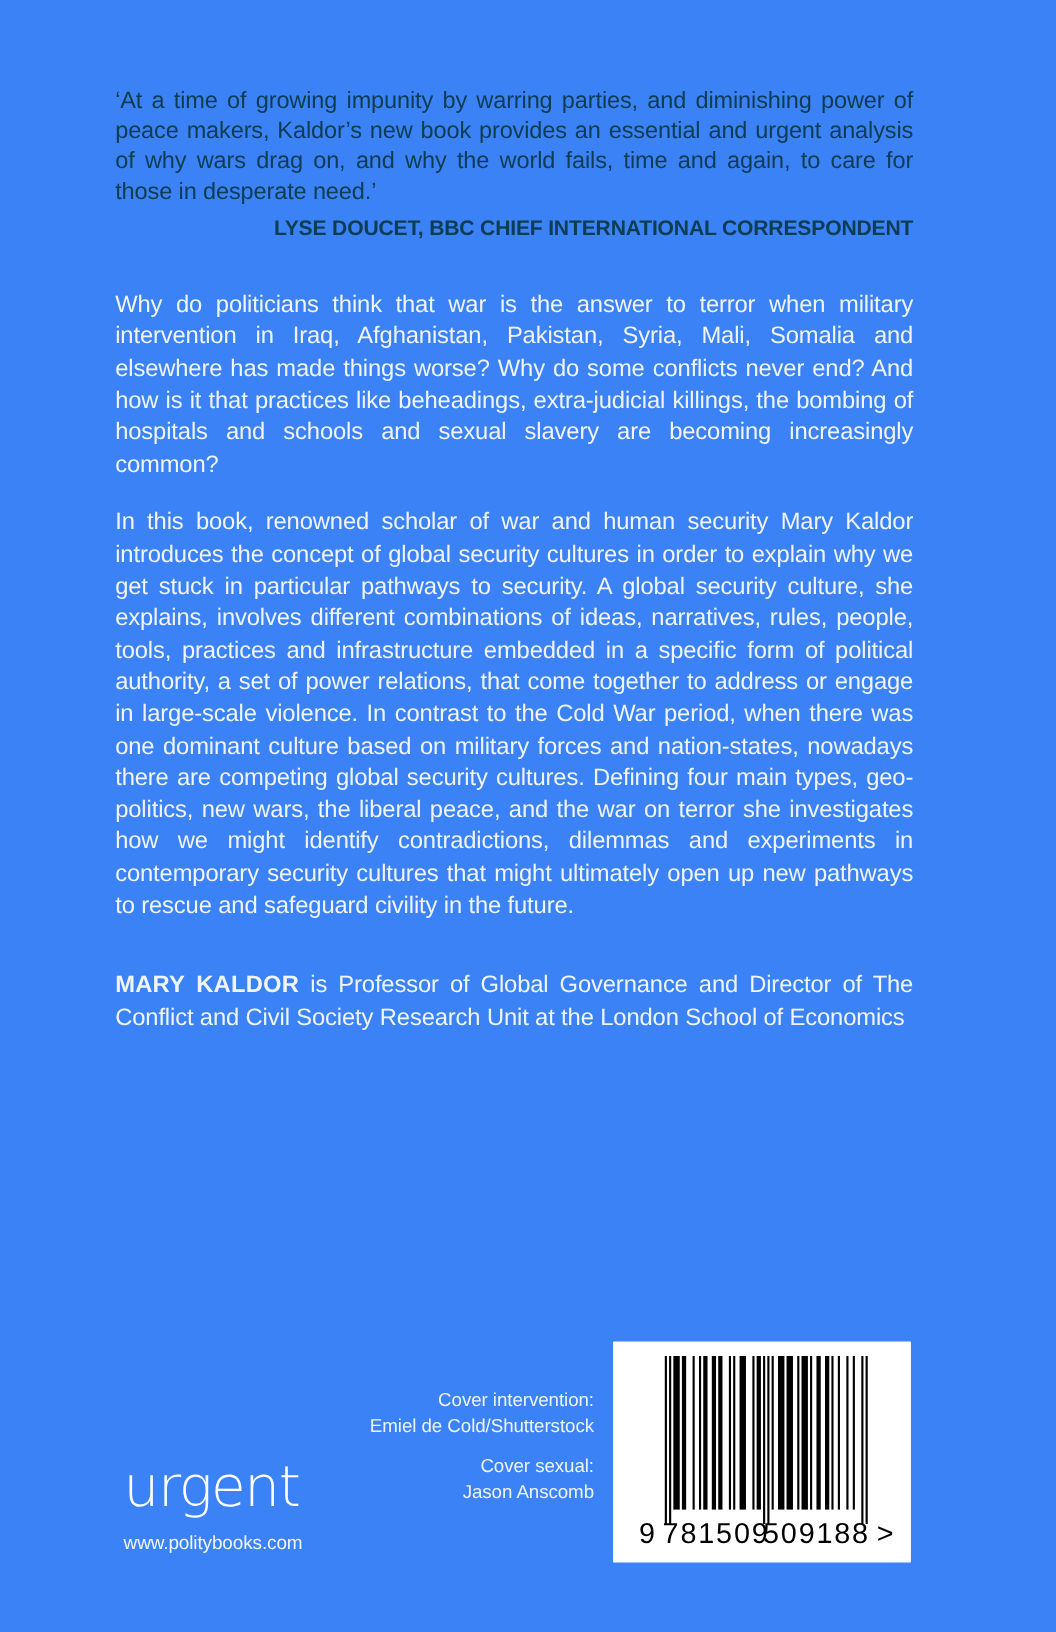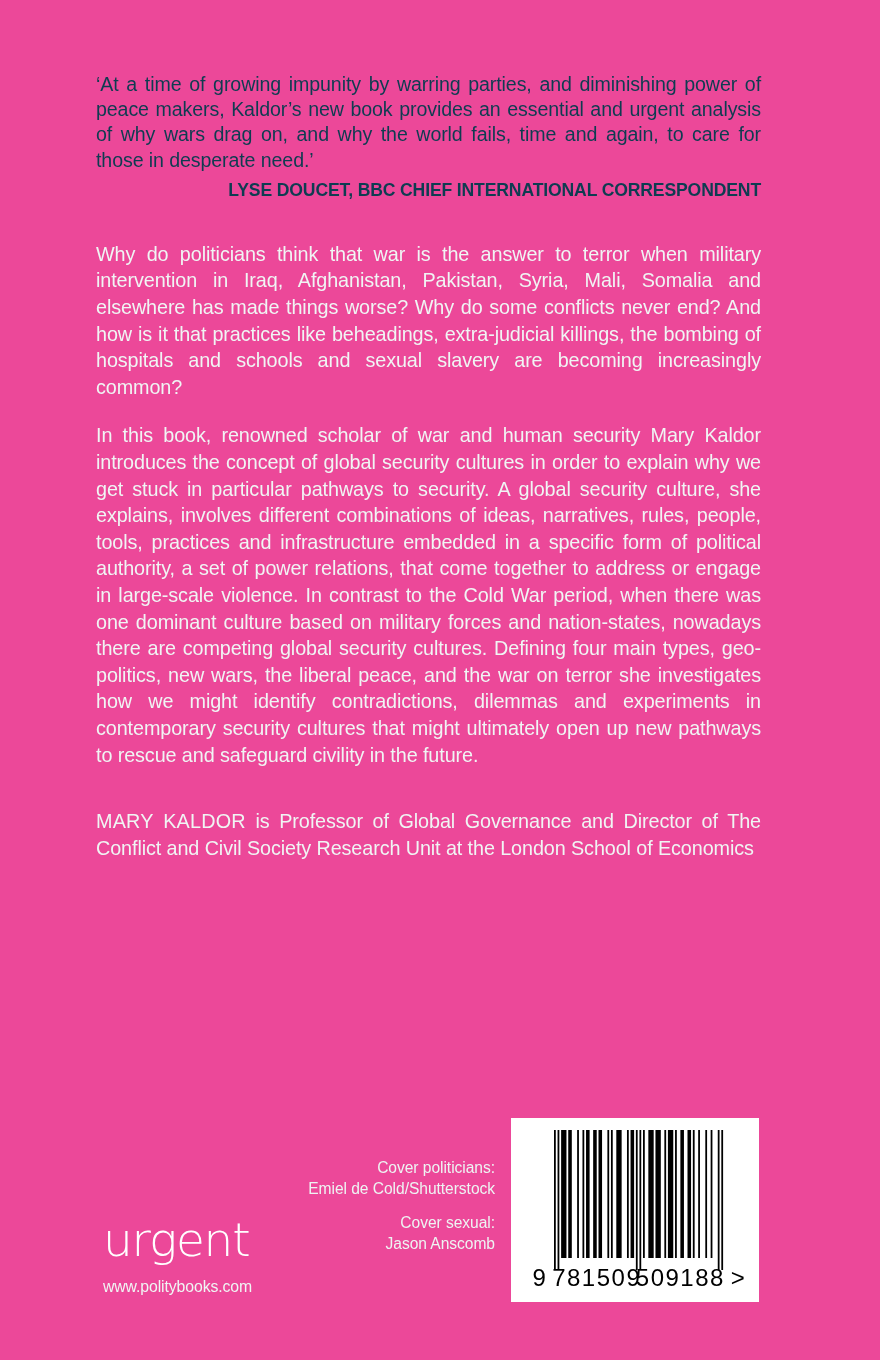--- a/index.html
+++ b/index.html
@@ -11,21 +11,21 @@
     height: 1360px;
     background: #0a96bd;
     font-family: "Liberation Sans", sans-serif;
     overflow: hidden;
     position: relative;
   }
 
   .cover {
     position: absolute;
     inset: 0;
-    background: #ec4899;
+    background: #3b82f6;
   }
 
   .content {
     position: absolute;
     left: 96px;
     top: 0;
     width: 665px;
   }
 
   
@@ -81,21 +81,21 @@
 
   .bio-para {
     color: #f0f5f4;
     font-size: 19.8px;
     line-height: 26.6px;
     text-align: justify;
     letter-spacing: -0.1px;
     margin: 40px 0 0 0;
   }
   .bio-para .bio-name {
-    font-weight: normal;
+    font-weight: bold;
     letter-spacing: 0.2px;
   }
 
   
   .bottom {
     position: absolute;
     left: 0;
     top: 1110px;
     width: 880px;
     height: 250px;
@@ -173,21 +173,21 @@
     </div>
 
     <p class="bio-para"><span class="bio-name">MARY KALDOR</span><span> is Professor of Global Governance and Director of The Conflict and Civil Society Research Unit at the London School of Economics</span></p>
 
   </div>
 
   <div class="bottom">
 
     <div class="credits">
       <div class="credit-group">
-        <div>Cover politicians:</div>
+        <div>Cover intervention:</div>
         <div>Emiel de Cold/Shutterstock</div>
       </div>
       <div class="credit-group">
         <div>Cover sexual:</div>
         <div>Jason Anscomb</div>
       </div>
     </div>
 
     <div class="logo-area">
       <div class="polity-logo">urgent</div>

